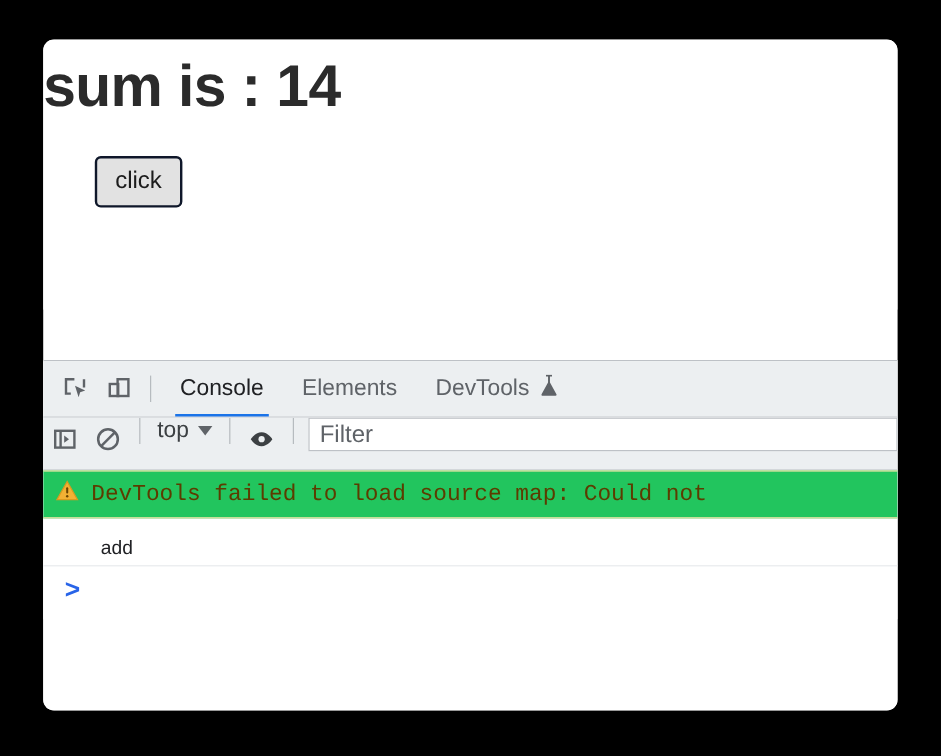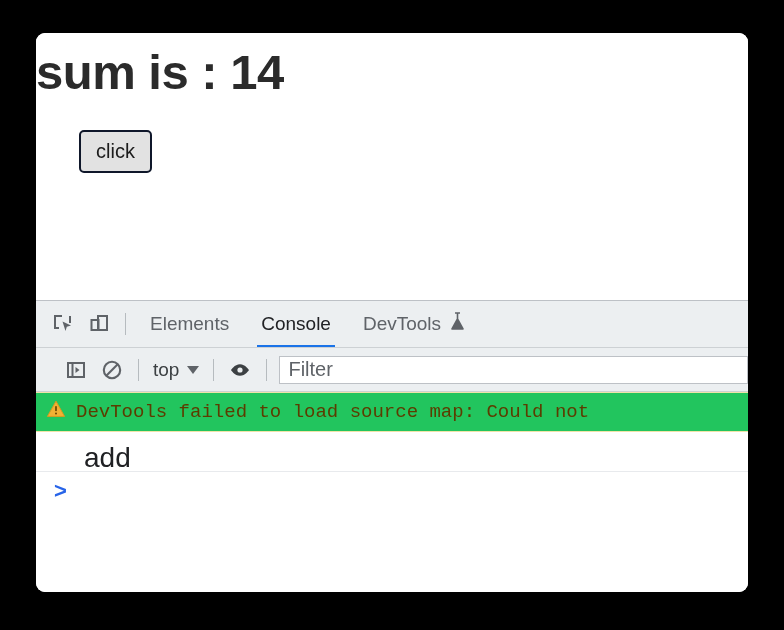--- a/index.html
+++ b/index.html
@@ -111,25 +111,25 @@
     content: "";
     position: absolute;
     left: 12px; right: 12px; bottom: 0;
     height: 3px;
     background: #1a73e8;
   }
 
   
   .dt-toolbar {
     display: flex;
-    align-items: center;
+    align-items: flex-start;
     height: 44px;
     background: #eceff1;
     border-bottom: 1px solid #cdd1d4;
-    padding-left: 22px;
+    padding-left: 0;
     overflow: hidden;
   }
   .ctx-select {
     font-size: 19px;
     color: #3c4043;
     display: flex; align-items: center; gap: 8px;
     padding: 0 6px;
     cursor: pointer;
     white-space: nowrap;
     flex: 0 0 auto;
@@ -171,21 +171,21 @@
     color: #5c3c00;
     white-space: nowrap;
     overflow: hidden;
     height: 40px;
   }
   .msg-log {
     display: flex;
     align-items: center;
     padding: 19px 8px 7px 48px;
     border-bottom: 1px solid #e8eaed;
-    font-size: 28px;
+    font-size: 16px;
     color: #202124;
     white-space: nowrap;
     overflow: hidden;
     height: 40px;
   }
   .prompt-row {
     display: flex;
     align-items: flex-start;
     padding: 8px 8px 8px 18px;
     height: 44px;
@@ -232,26 +232,26 @@
 
         <div class="tb-icon-btn">
           <svg width="24" height="24" viewBox="0 0 24 24">
             <rect x="11" y="4" width="9" height="14" fill="none" stroke="#5f6368" stroke-width="2"></rect>
             <rect x="4.5" y="8" width="7" height="10" fill="none" stroke="#5f6368" stroke-width="2"></rect>
           </svg>
         </div>
 
         <div class="tb-divider"></div>
 
+        <div class="dt-tab active">
+          <span>Console</span>
+        </div>
+
         <div class="dt-tab">
           <span>Elements</span>
-        </div>
-
-        <div class="dt-tab active">
-          <span>Console</span>
         </div>
 
         <div class="dt-tab">
           <span>DevTools</span>
           <span>
             <svg width="17" height="19" viewBox="0 0 17 19">
               <path d="M6 1 h5 M8.5 1 v6 L3 17 h11 L8.5 7 Z" fill="#5f6368" stroke="#5f6368" stroke-width="1.6" stroke-linejoin="round"></path>
             </svg>
           </span>
         </div>

